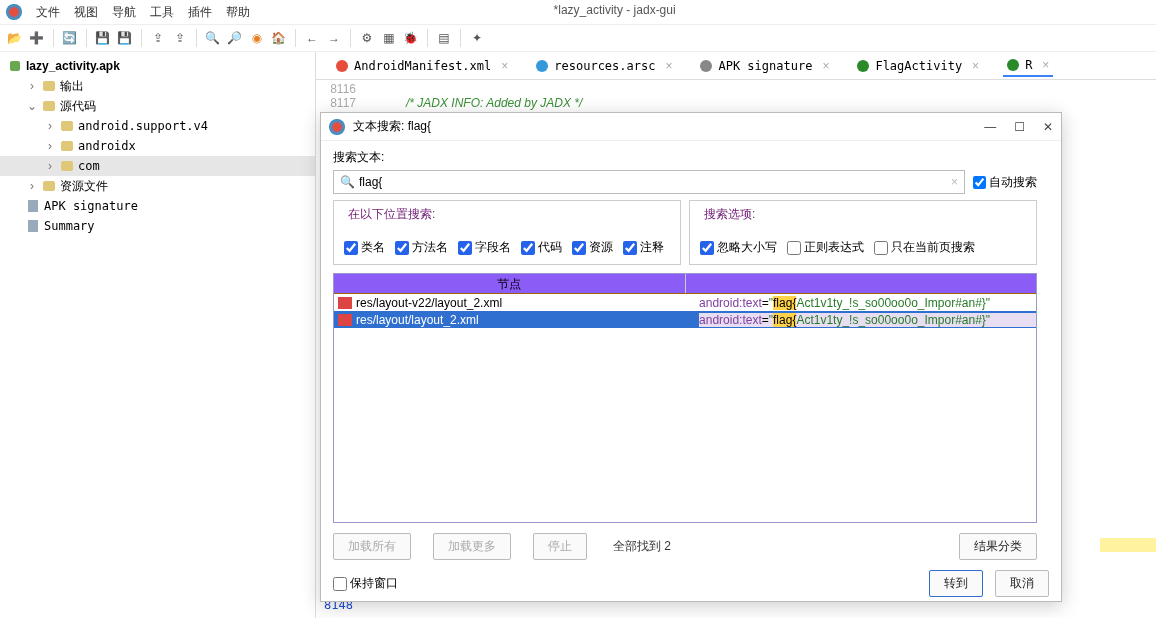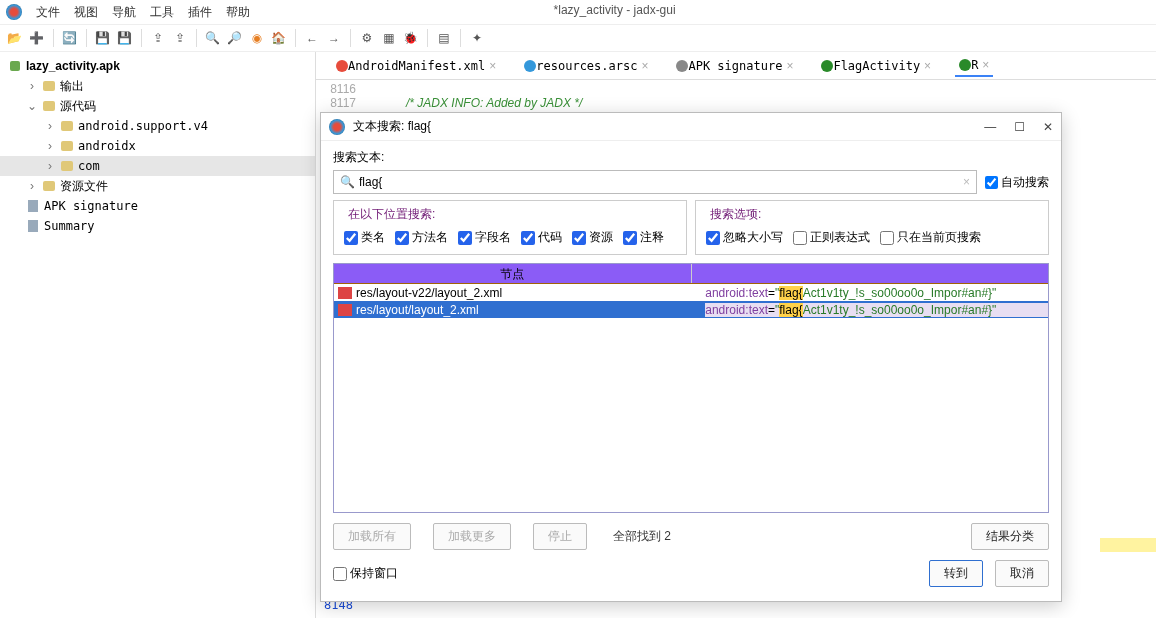--- a/index.html
+++ b/index.html
@@ -16,42 +16,42 @@
 .tree-row { display: flex; align-items: center; height: 20px; padding-left: 8px; gap: 4px; }
 .tree-row.sel { background: #e6e6e6; }
 .tree-ind { width: 14px; display: inline-block; }
 .tree-arrow { width: 12px; text-align:center; color:#777; }
 .tree-icon { width: 14px; height: 14px; display: inline-flex; align-items:center; justify-content:center; }
 .folder { background:#e0c878; border-radius:2px; width:12px; height:10px; }
 .apk-icon { background:#6aa84f; width:10px; height:10px; border-radius:2px; }
 .file-icon { background:#9ab; width:10px;height:12px; }
 .main { flex: 1; display: flex; flex-direction: column; }
 .tabs { height: 28px; display: flex; align-items: center; border-bottom: 1px solid #ddd; gap: 20px; padding: 0 16px; }
-.tab { display: flex; align-items: center; padding: 3px 4px; justify-content: center; }
+.tab { display: flex; align-items: center; gap: 6px; padding: 3px 4px; justify-content: center; }
 .tab.active { border-bottom: 2px solid #3b82f6; }
 .tab-icon { width:12px; height:12px; border-radius:50%; }
 .tab-close { color:#aaa; margin-left:4px; }
 .code-area { flex:1; padding: 2px 4px; font-family: Consolas, monospace; color:#888; }
 .ln { display:inline-block; width:36px; text-align:right; color:#aaa; }
 .comment { color:#3a9038; font-style:italic; }
 .bottom-hl { position:absolute; right:0; top:538px; width:56px; height:14px; background:#fff3a0; }
 
 
 .dialog { position:absolute; left:320px; top:112px; width:742px; height:490px; background:#fff; border:1px solid #bbb; box-shadow: 0 4px 18px rgba(0,0,0,.2); }
 .dlg-titlebar { height:28px; display:flex; align-items:center; padding: 0 8px; gap:8px; border-bottom:1px solid #eee; }
 .dlg-titlebar .logo { width:16px;height:16px;background: radial-gradient(circle,#e74c3c 30%,#3498db 60%,#2c3e50 90%); border-radius:50%; }
 .win-controls { margin-left:auto; display:flex; gap:18px; color:#444; }
-.dlg-body { padding: 8px 12px 10px 12px; }
+.dlg-body { padding: 8px 24px 10px 12px; }
 .search-box { border:1px solid #bbb; height:24px; display:flex; align-items:center; padding:0 6px; gap:4px; }
 .search-box input { border:none; outline:none; flex:1; font-size:12px; }
 .clear-x { color:#bbb; }
 .search-row { display:flex; gap:8px; align-items:flex-start; margin-top:4px; }
 .fieldset { border:1px solid #ccc; padding: 6px 10px 8px 10px; margin-top:6px; }
 .fieldset-title { margin-top:-13px; background:#fff; display:inline-block; padding:0 4px; color:#701a75; }
-.cb-row { display:flex; gap:10px; margin-top:6px; flex-wrap:wrap; }
+.cb-row { display:flex; gap:10px; margin-top:16px; flex-wrap:wrap; }
 .cb { display:flex; align-items:center; gap:3px; }
 .cb input { accent-color:#2563eb; width:14px; height:14px; }
 .results { border:1px solid #99c; margin-top:8px; height:250px; }
 .results-head { display:flex; background:#8b5cf6; border-bottom:1px solid #a16207; height:20px; }
 .results-head > div { flex:1; text-align:center; border-right:1px solid #ccc; line-height:20px; }
 .results-head > div:last-child { border-right:none; }
 .result-row { display:flex; height:17px; align-items:center; font-family:Consolas,monospace; }
 .result-row .rc1 { width:52%; padding-left:4px; display:flex; align-items:center; gap:4px; }
 .result-row .rc2 { flex:1; padding-right:6px; white-space:nowrap; }
 .result-row.sel { background:#2f6fd0; color:#fff; }

